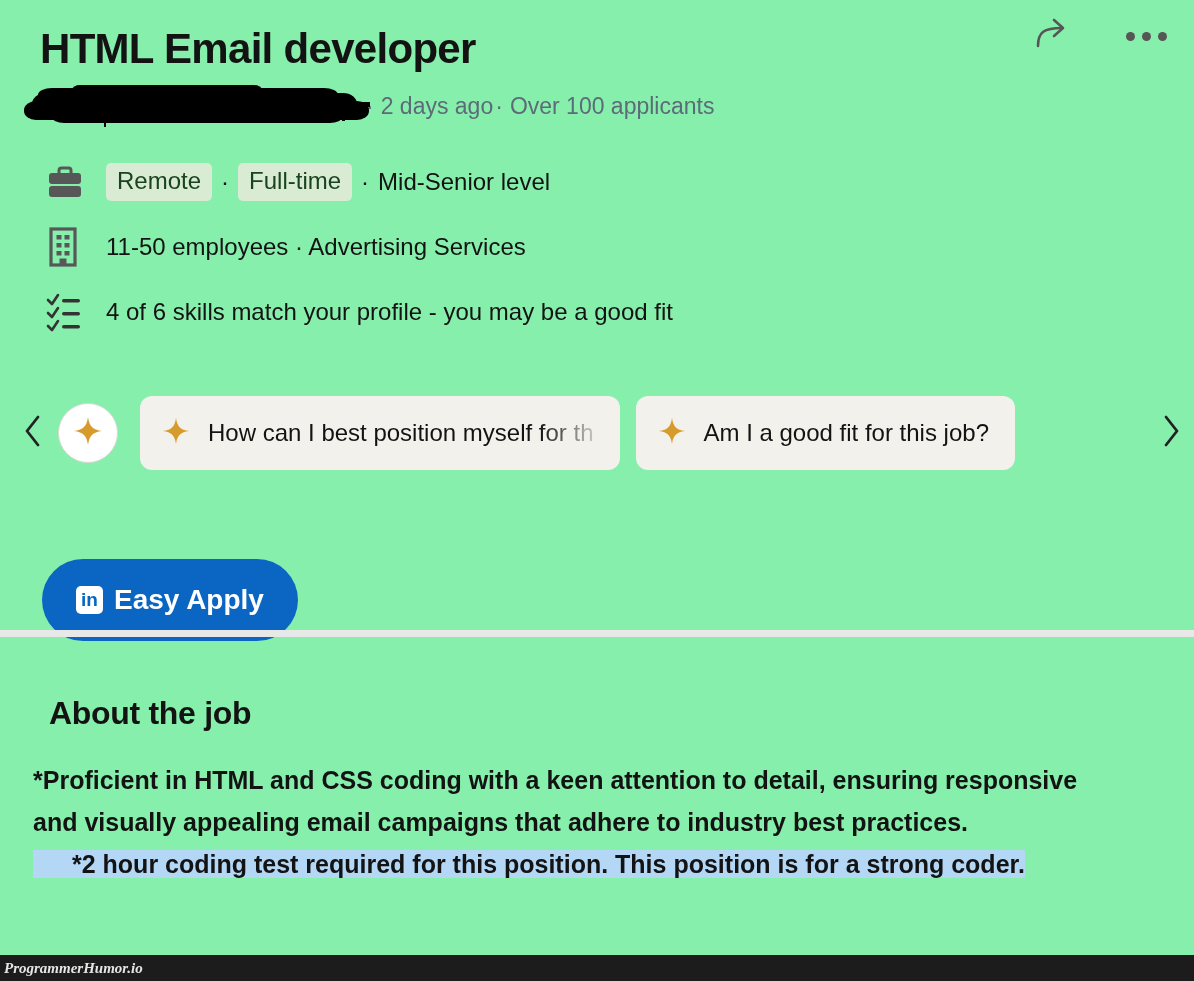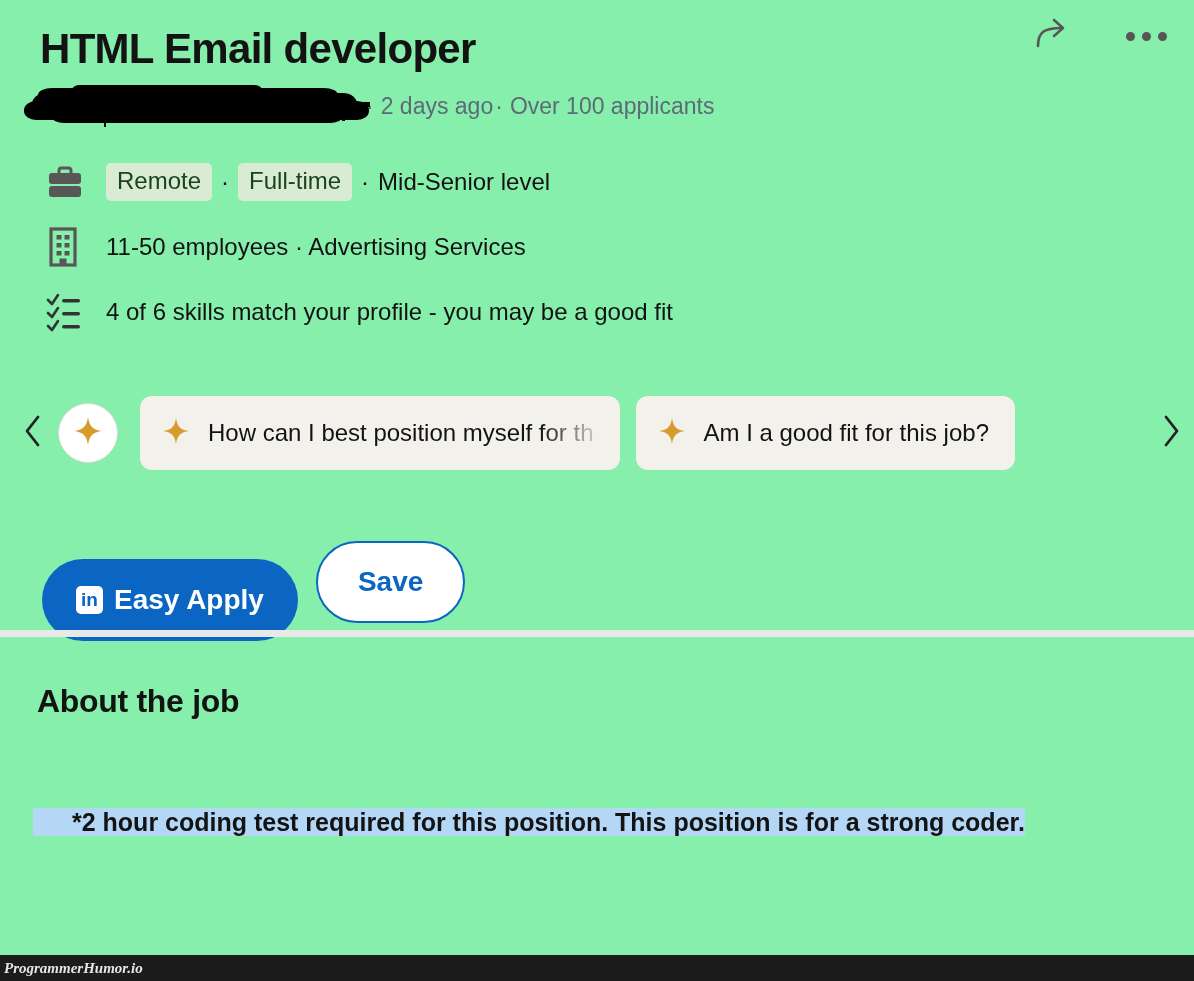--- a/index.html
+++ b/index.html
@@ -257,21 +257,21 @@
   }
 
   
   .about-title {
     position: absolute;
     left: 33px;
     top: 679px;
     font-size: 32px;
     font-weight: bold;
     color: #131313;
-    margin: 4px;
+    margin: 16px;
     letter-spacing: -0.3px;
   }
   .about-body {
     position: absolute;
     left: 33px;
     top: 760px;
     width: 1090px;
     font-size: 25px;
     font-weight: bold;
     line-height: 1.67;
@@ -438,28 +438,27 @@
         </svg>
       </span>
     </div>
   </div>
 
   <div class="actions">
     <button class="btn-primary">
       <span class="li-logo">in</span>
       <span>Easy Apply</span>
     </button>
-    <button class="btn-outline">Save</button>
   </div>
 
   <div class="divider"></div>
 
   <h2 class="about-title">About the job</h2>
   <div class="about-body">
-    <br>
+    <span>*Proficient in HTML and CSS coding with a keen attention to detail, ensuring responsive and visually appealing email campaigns that adhere to industry best practices.</span><br>
     <span class="highlighted">*2 hour coding test required for this position. This position is for a strong coder.</span>
   </div>
 
   <div class="watermark">
     <span>ProgrammerHumor.io</span>
   </div>
 
 </div>
 
 </body></html>

